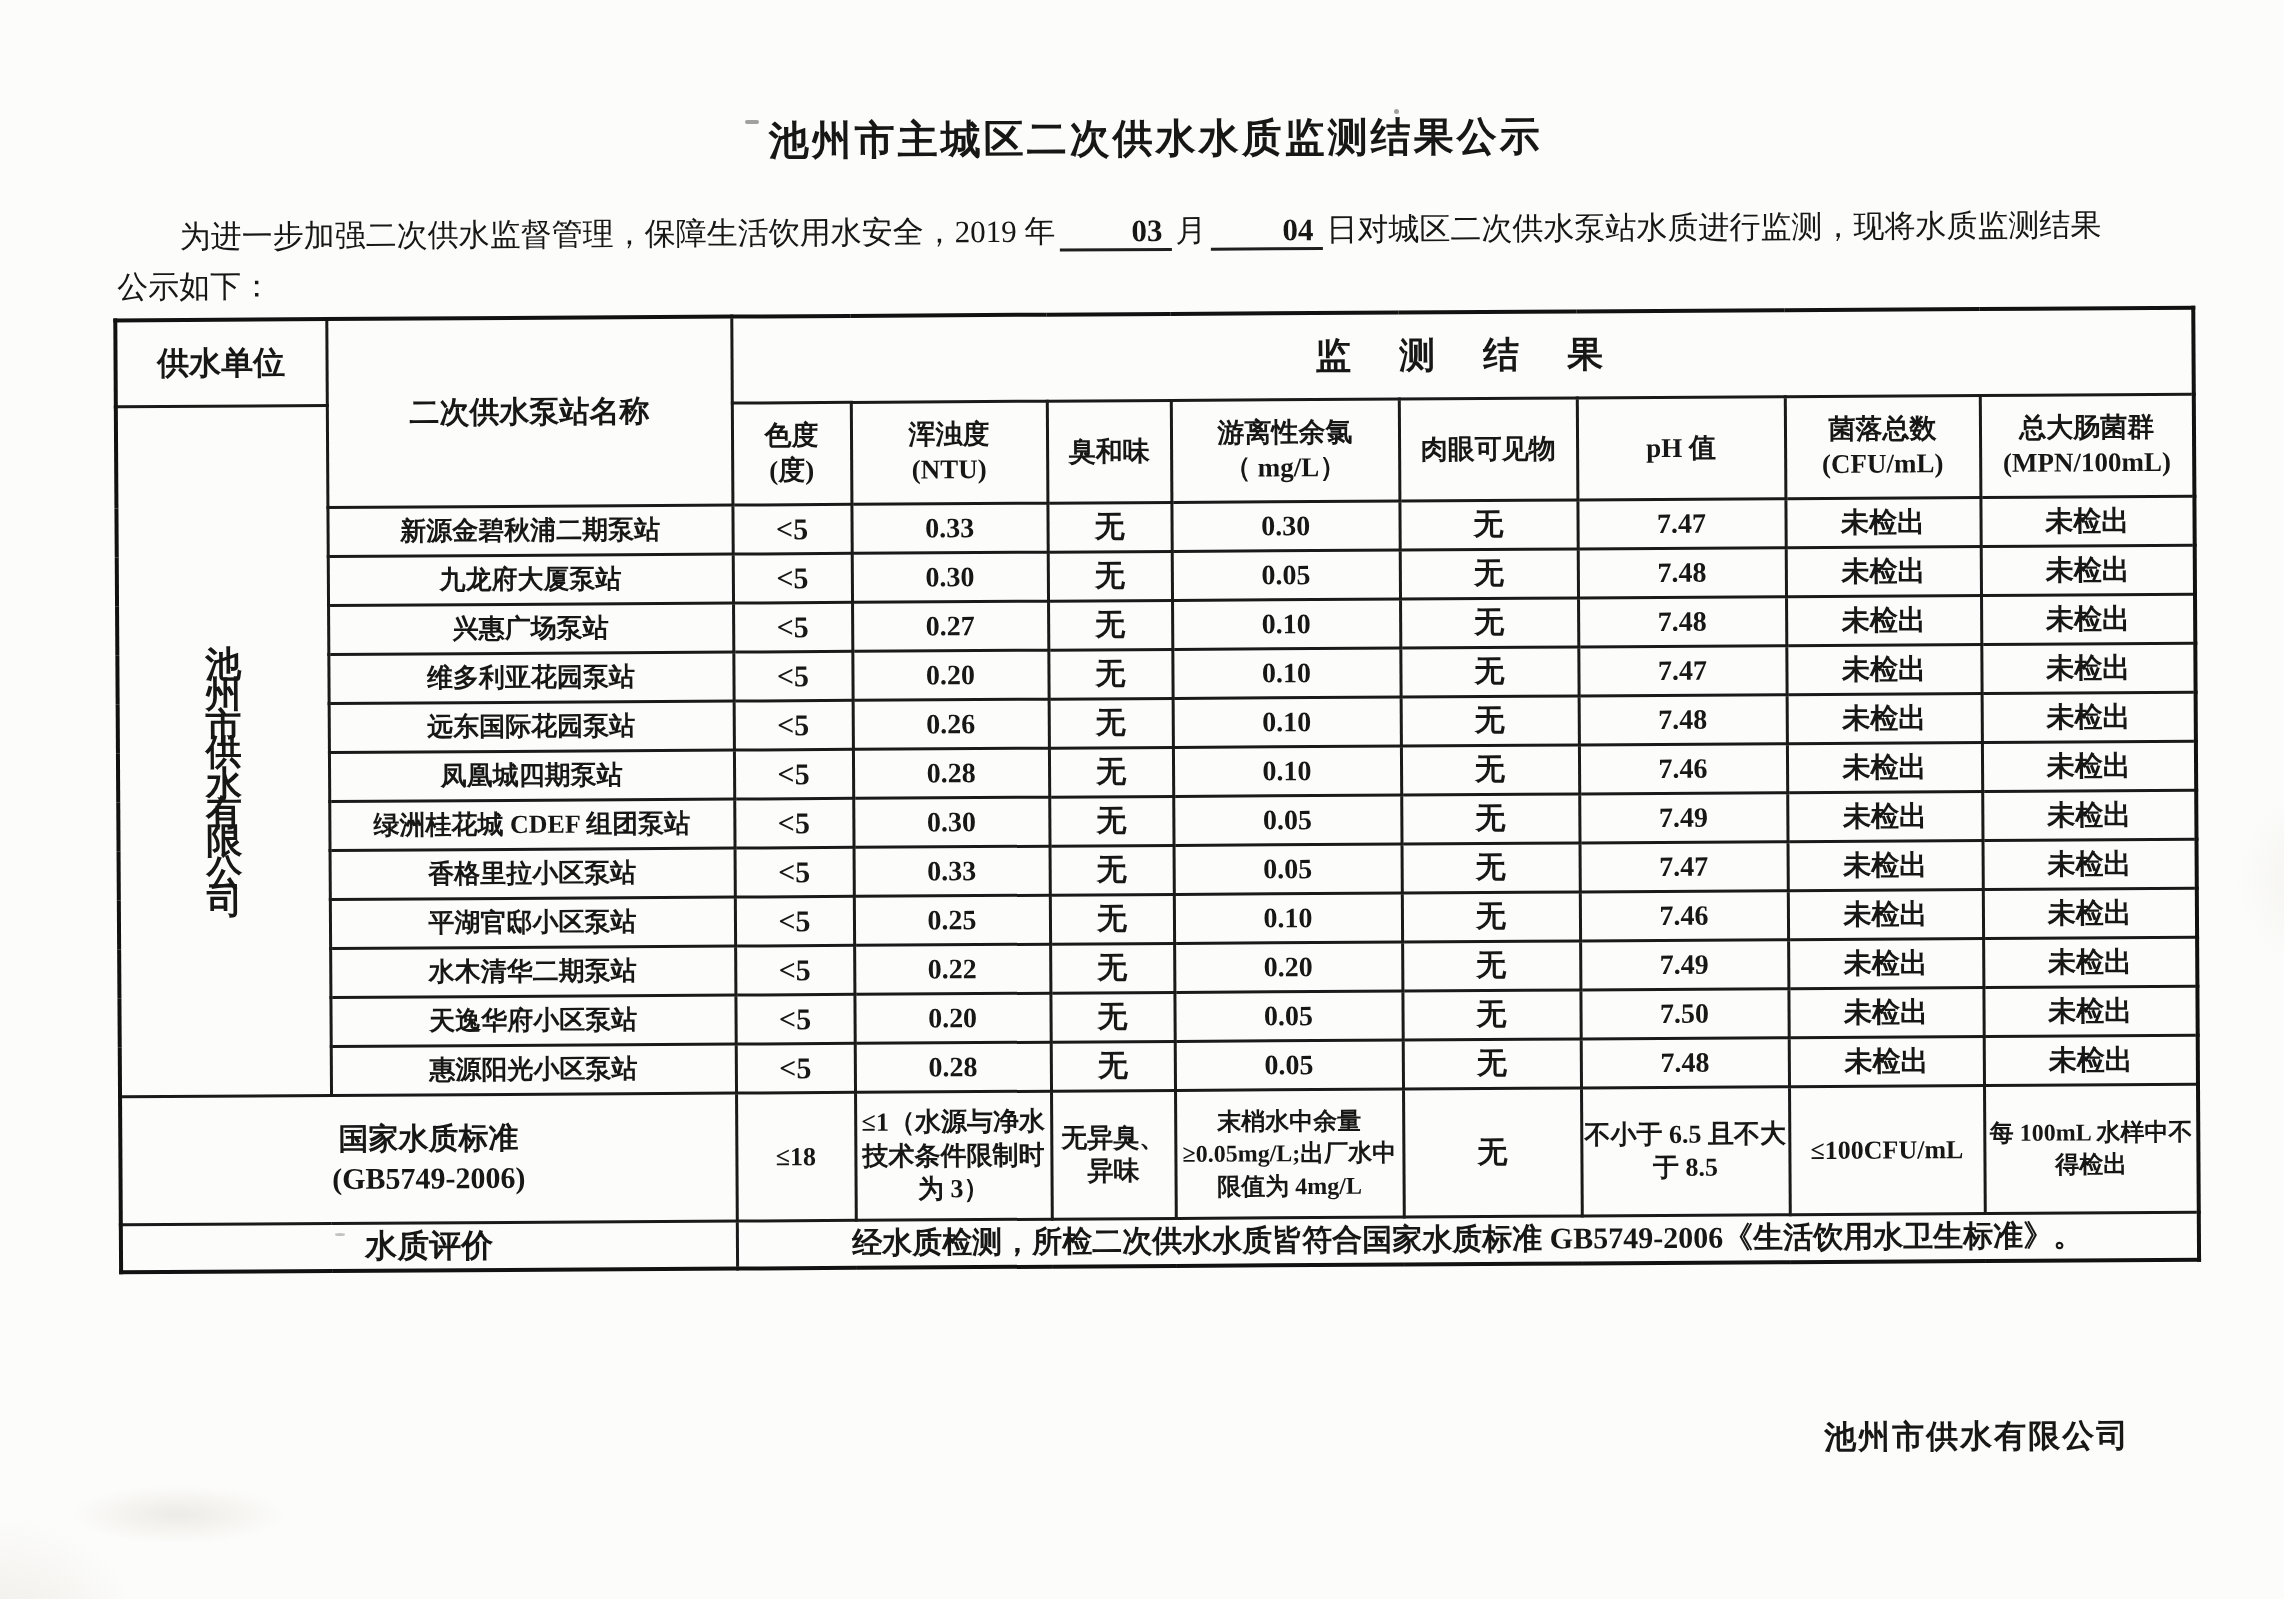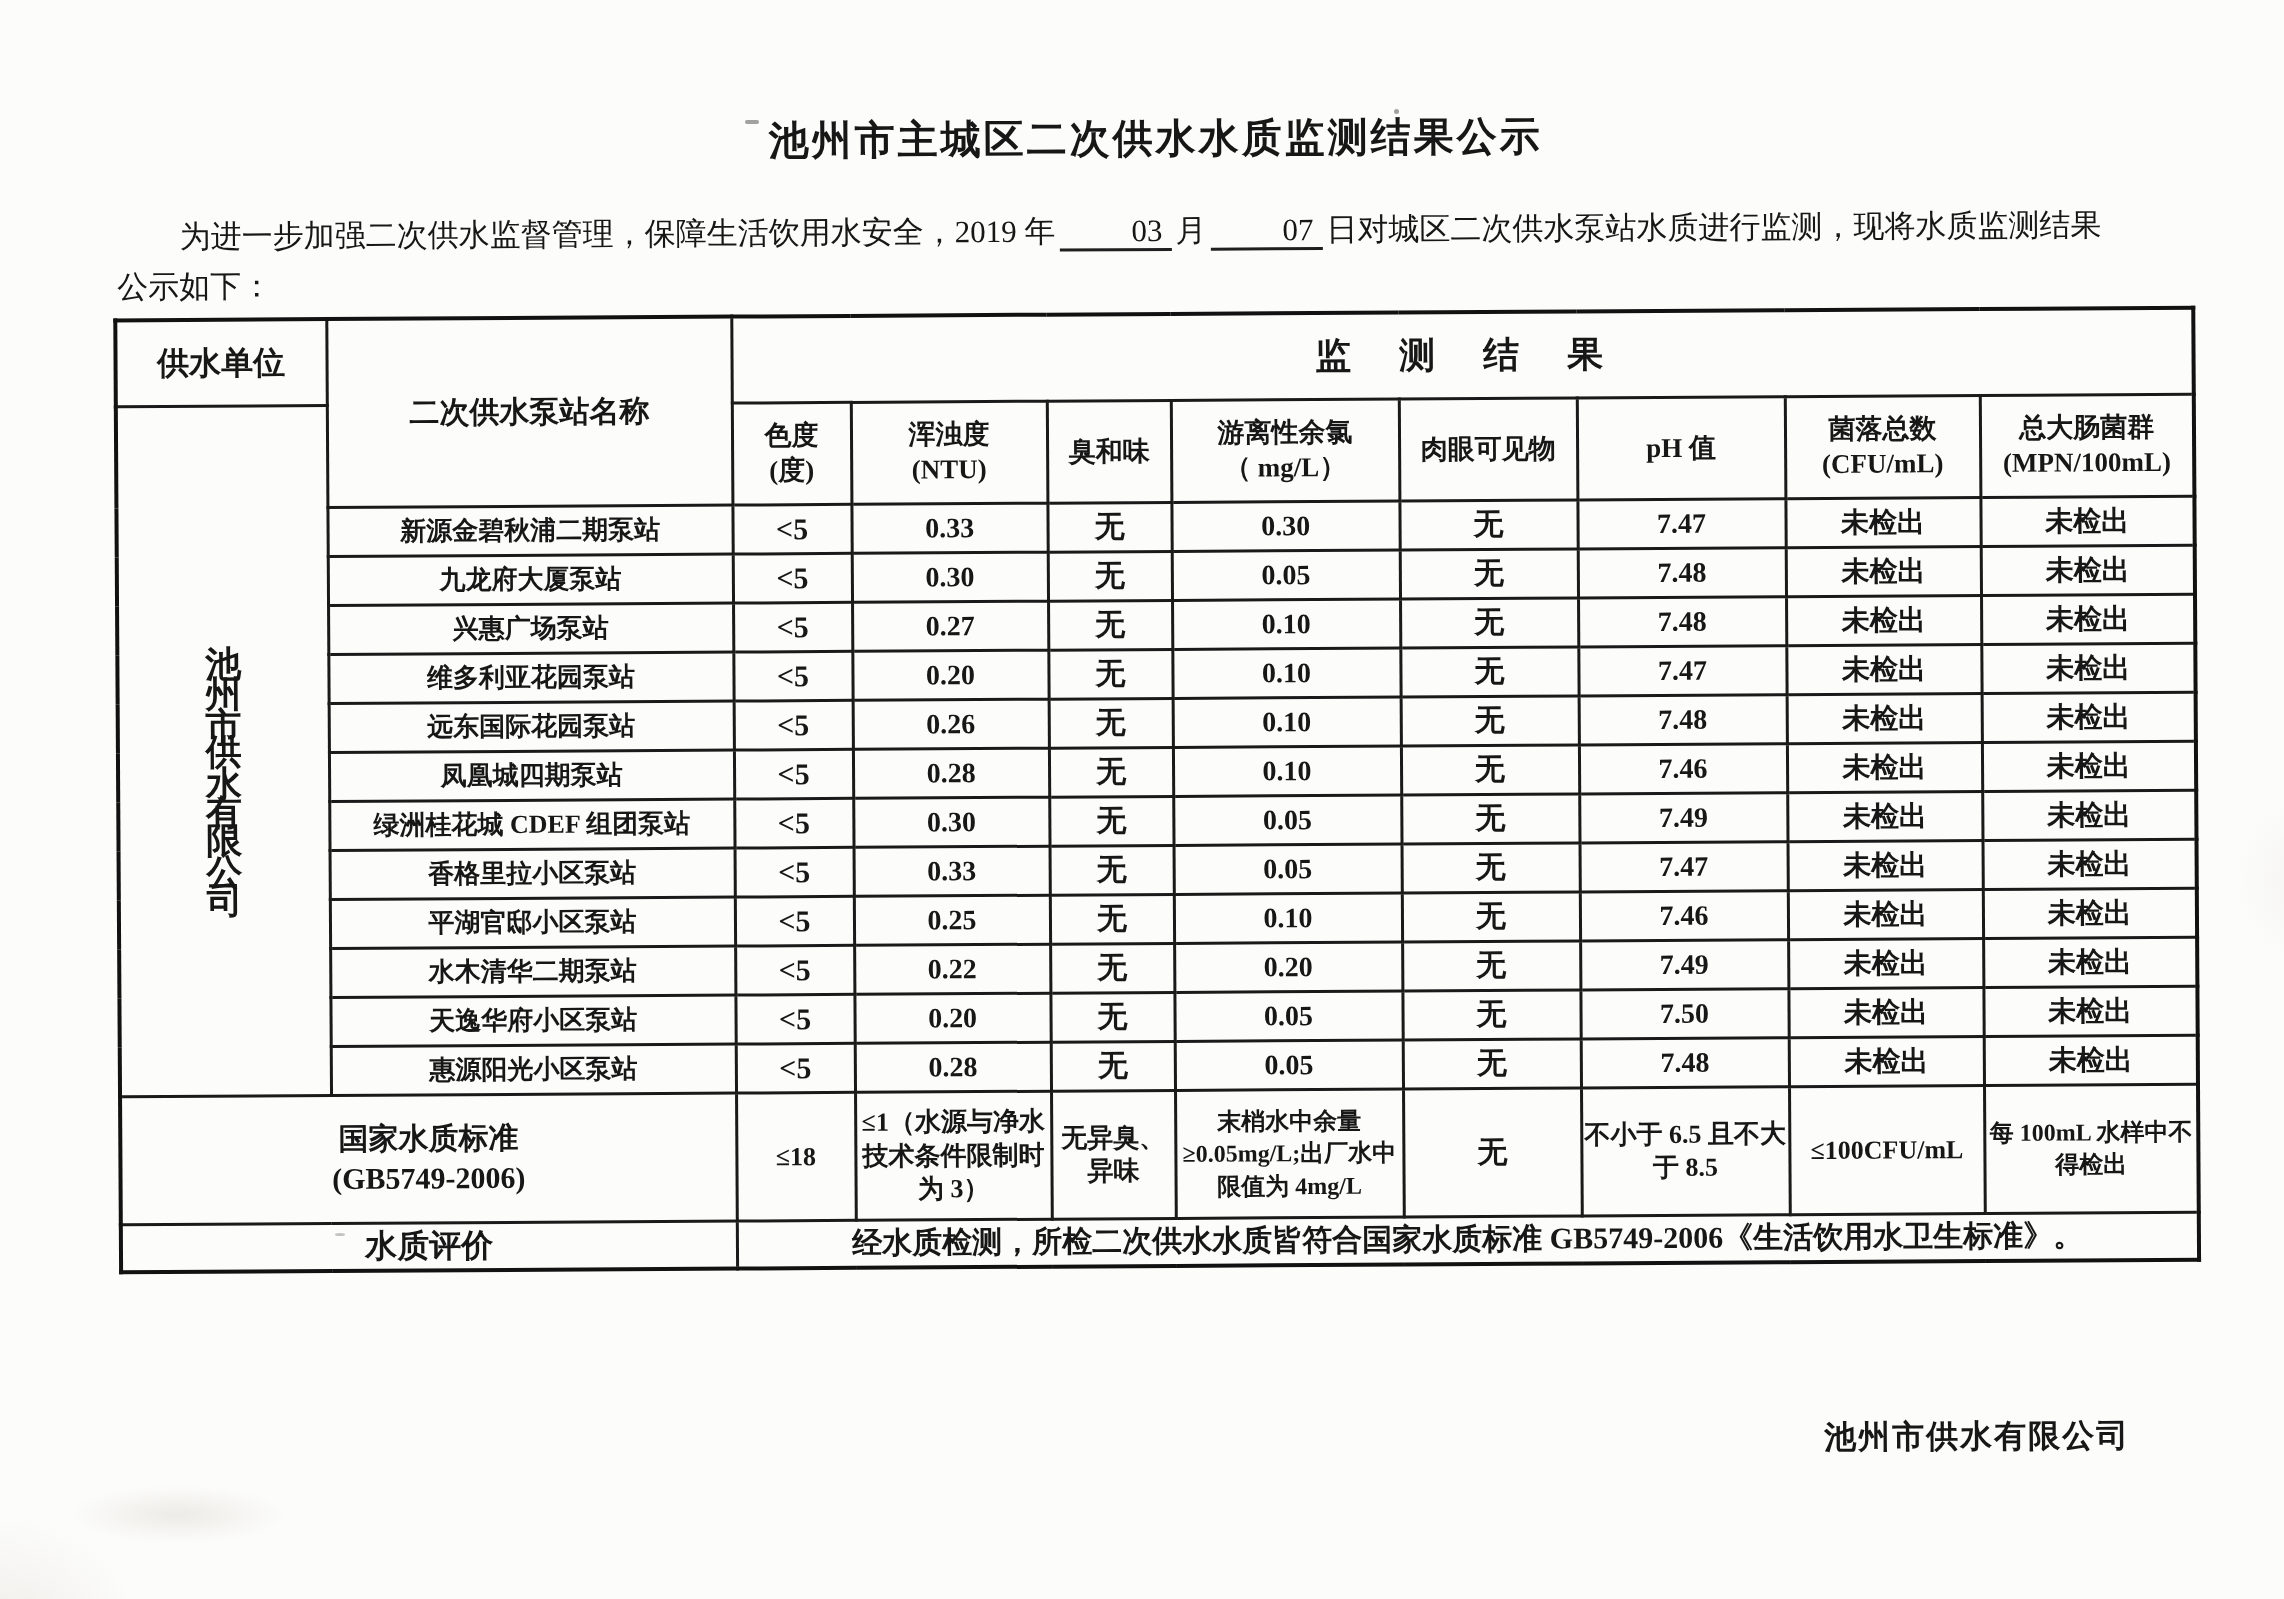--- a/index.html
+++ b/index.html
@@ -23,21 +23,21 @@
     font-size:40px;font-weight:700;letter-spacing:3px;
   }
   .intro{
     width:2075px;margin:40px 0 6px 103px;
     font-size:31px;line-height:1.62;
     text-align:left;
   }
   .intro .l1{text-indent:63px;display:block;}
   .intro .l2{display:block;}
   .u{
-    font-weight:400;
+    font-weight:700;
     border-bottom:3px solid #1f1f1f;
     padding:0 9px;margin:0 4px;
     display:inline-block;line-height:1.1;
   }
   table.t{
     border-collapse:collapse;table-layout:fixed;
     width:2077px;margin-left:99px;
     border:4px solid #121212;
   }
   table.t td{
@@ -84,21 +84,21 @@
 </style>
 </head>
 <body>
 
 <div class="sheet">
   <div class="tilt">
 
     <div class="title">池州市主城区二次供水水质监测结果公示</div>
 
     <p class="intro">
-      <span class="l1"><span>为进一步加强二次供水监督管理，保障生活饮用水安全，2019 年</span><span class="u">03</span><span>月</span><span class="u">07</span><span>日对城区二次供水泵站水质进行监测，现将水质监测结果</span></span>
+      <span class="l1"><span>为进一步加强二次供水监督管理，保障生活饮用水安全，2019 年</span><span class="u">03</span><span>月</span><span class="u">04</span><span>日对城区二次供水泵站水质进行监测，现将水质监测结果</span></span>
       <span class="l2">公示如下：</span>
     </p>
 
     <table class="t">
       <colgroup>
         <col style="width:211px">
           <col style="width:405px">
           <col style="width:119px">
         <col style="width:196px">
           <col style="width:124px">

